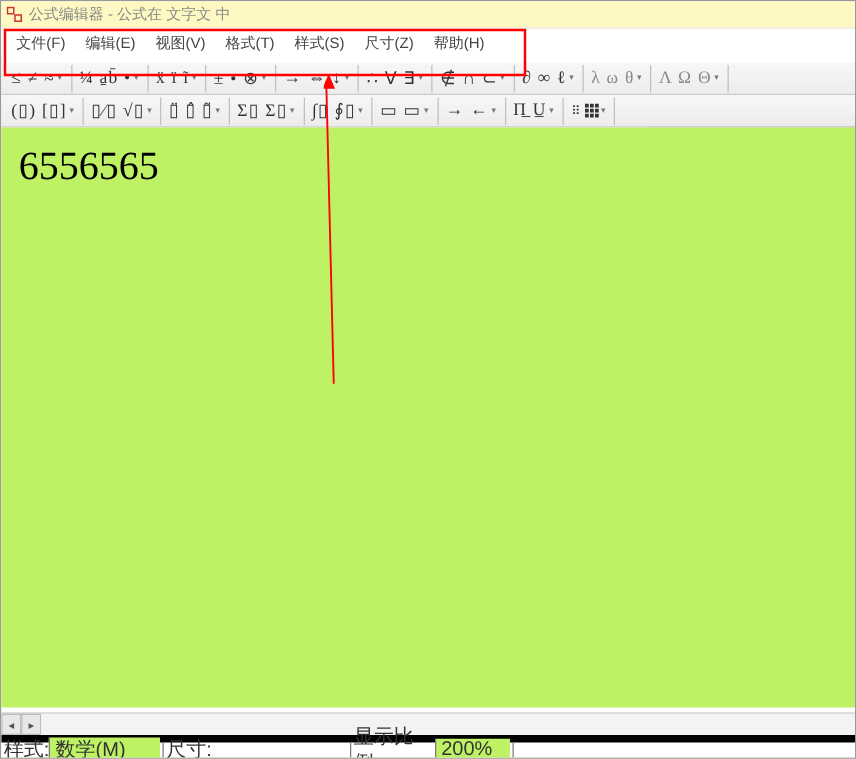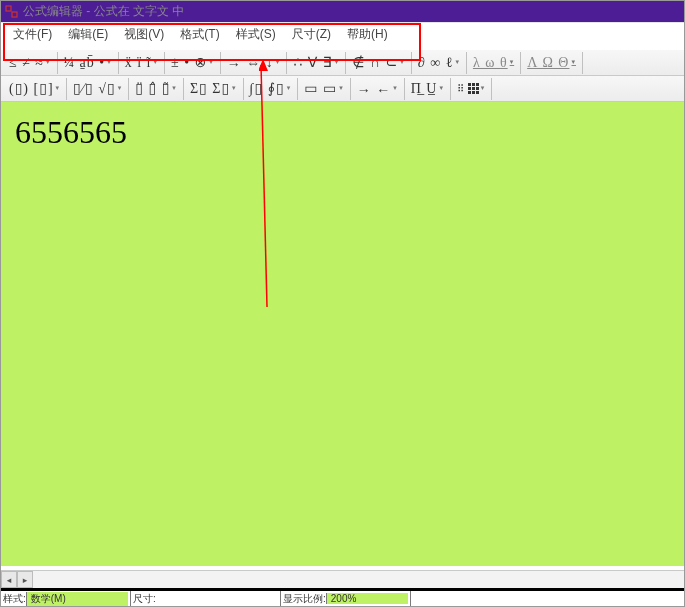--- a/index.html
+++ b/index.html
@@ -12,21 +12,21 @@
     height: 607px;
     overflow: hidden;
     position: relative;
     border: 1px solid #999;
   }
   .titlebar {
     height: 22px;
     display: flex;
     align-items: center;
     padding: 0 4px;
-    background: #4c1d95;
+    background: #fef9c3;
     color: #999;
     border-bottom: 1px solid #e5e5e5;
     gap: 4px;
   }
   .titlebar .app-icon {
     width: 14px; height: 14px;
     display: flex; align-items: center; justify-content: center;
   }
   .titlebar .title { color: #888; }
   .menubar {
@@ -75,21 +75,21 @@
     padding: 0 6px;
     height: 22px;
     border-right: 1px solid #c0c0c0;
     color: #333;
     font-family: "Cambria Math","Times New Roman",serif;
     font-size: 14px;
     letter-spacing: 1px;
     cursor: default;
     white-space: nowrap;
   }
-  .toolbar .group.gray { color: #888; text-decoration: underline; }
+  .toolbar .group.gray { color: #888; }
   .toolbar .dd::after {
     content: "▾";
     font-size: 7px;
     color: #777;
     margin-left: 2px;
     position: relative;
     top: -1px;
   }
   .toolbar2 {
     height: 26px;
@@ -130,24 +130,24 @@
     border: 1px solid #bcbcbc;
     display: flex; align-items:center; justify-content:center;
     font-size: 9px; color:#555;
   }
   .hscroll .track { flex:1; background:#f3f3f3; }
   .statusbar {
     position: absolute;
     left:0; right:0; bottom:0;
     height:18px;
     background:#fff;
-    border-top:3px solid #000000;
+    border-top:6px solid #000000;
     display:flex;
     align-items:stretch;
-    font-size: 10px;
+    font-size: 16px;
     color:#333;
   }
   .statusbar .cell {
     border-right:1px solid #7a7a7a;
     display:flex; align-items:center;
     padding: 0 2px;
   }
   .statusbar .label { color:#333; }
   .statusbar .value {
     background:#bef264;

